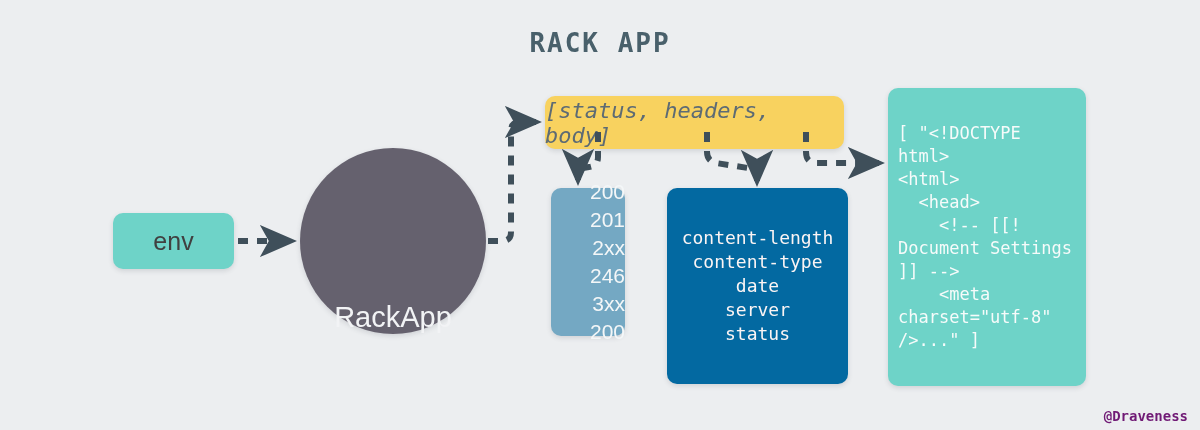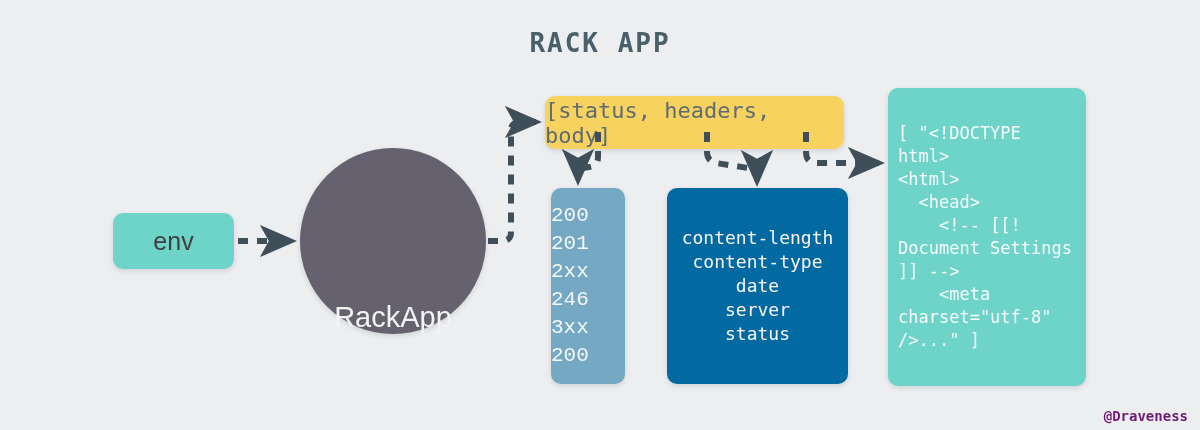--- a/index.html
+++ b/index.html
@@ -74,34 +74,35 @@
     width: 299px;
     height: 53px;
     background: #f8d25f;
     border-radius: 10px;
     display: flex;
     align-items: center;
     justify-content: center;
     font-family: "DejaVu Sans Mono", "Liberation Mono", monospace;
     font-size: 22px;
     color: #5d6b74;
+    font-style: italic;
   }
 
   #status-box {
     left: 551px;
     top: 188px;
     width: 74px;
-    height: 196px;
+    height: 148px;
     background: #74a8c3;
     border-radius: 10px;
     display: flex;
     flex-direction: column;
-    align-items: flex-start;
-    justify-content: center;
-    font-family: Liberation Mono, monospace;
+    align-items: flex-end;
+    justify-content: center;
+    font-family: Liberation Sans, sans-serif;
     font-size: 21px;
     line-height: 28px;
     color: #f4f7f8;
   }
 
   #headers-box {
     left: 667px;
     top: 188px;
     width: 181px;
     height: 196px;

